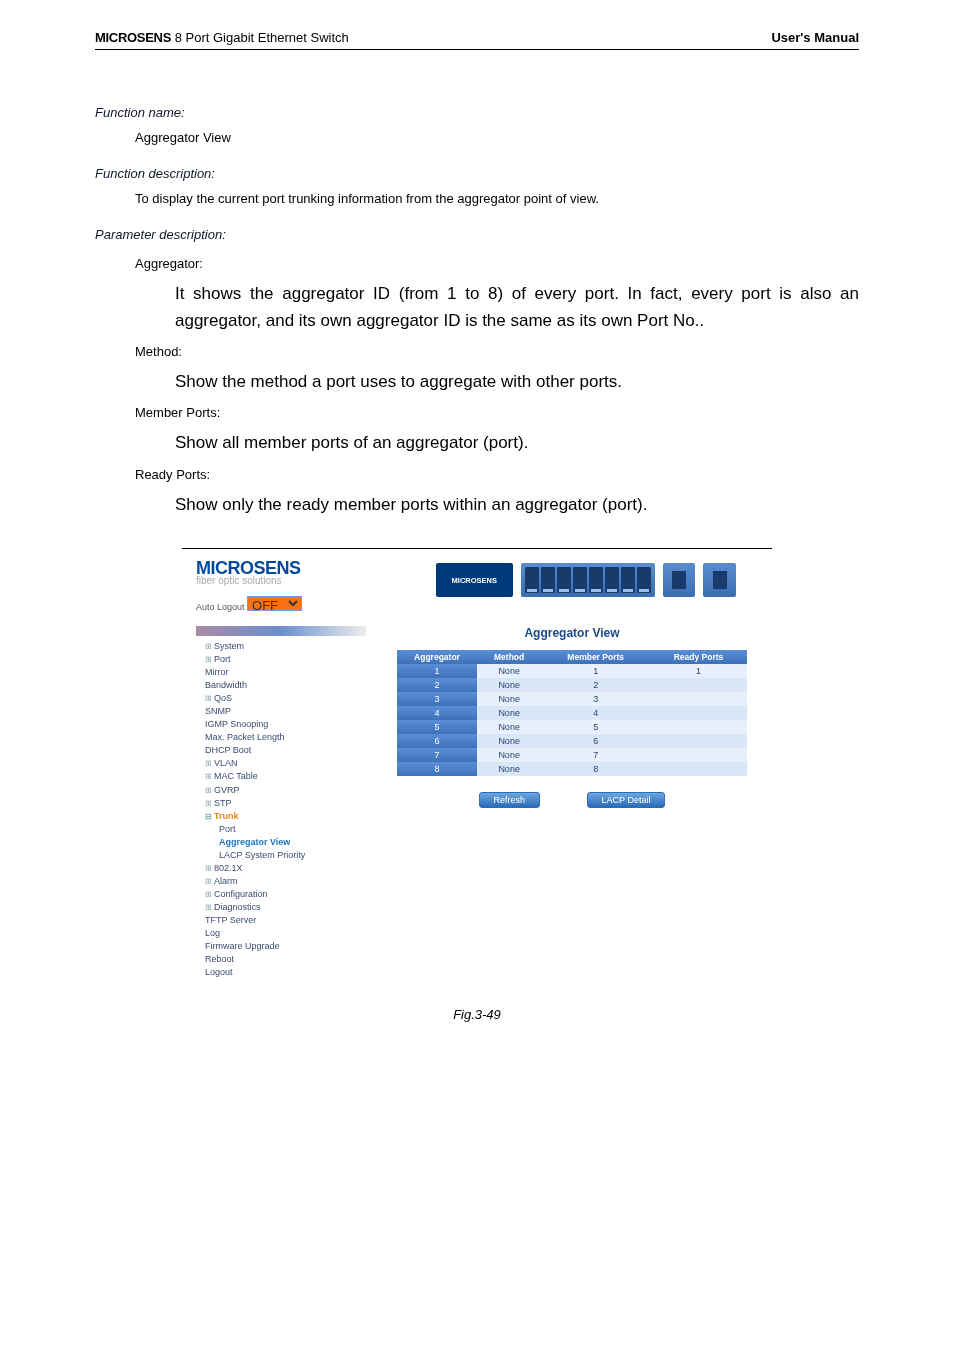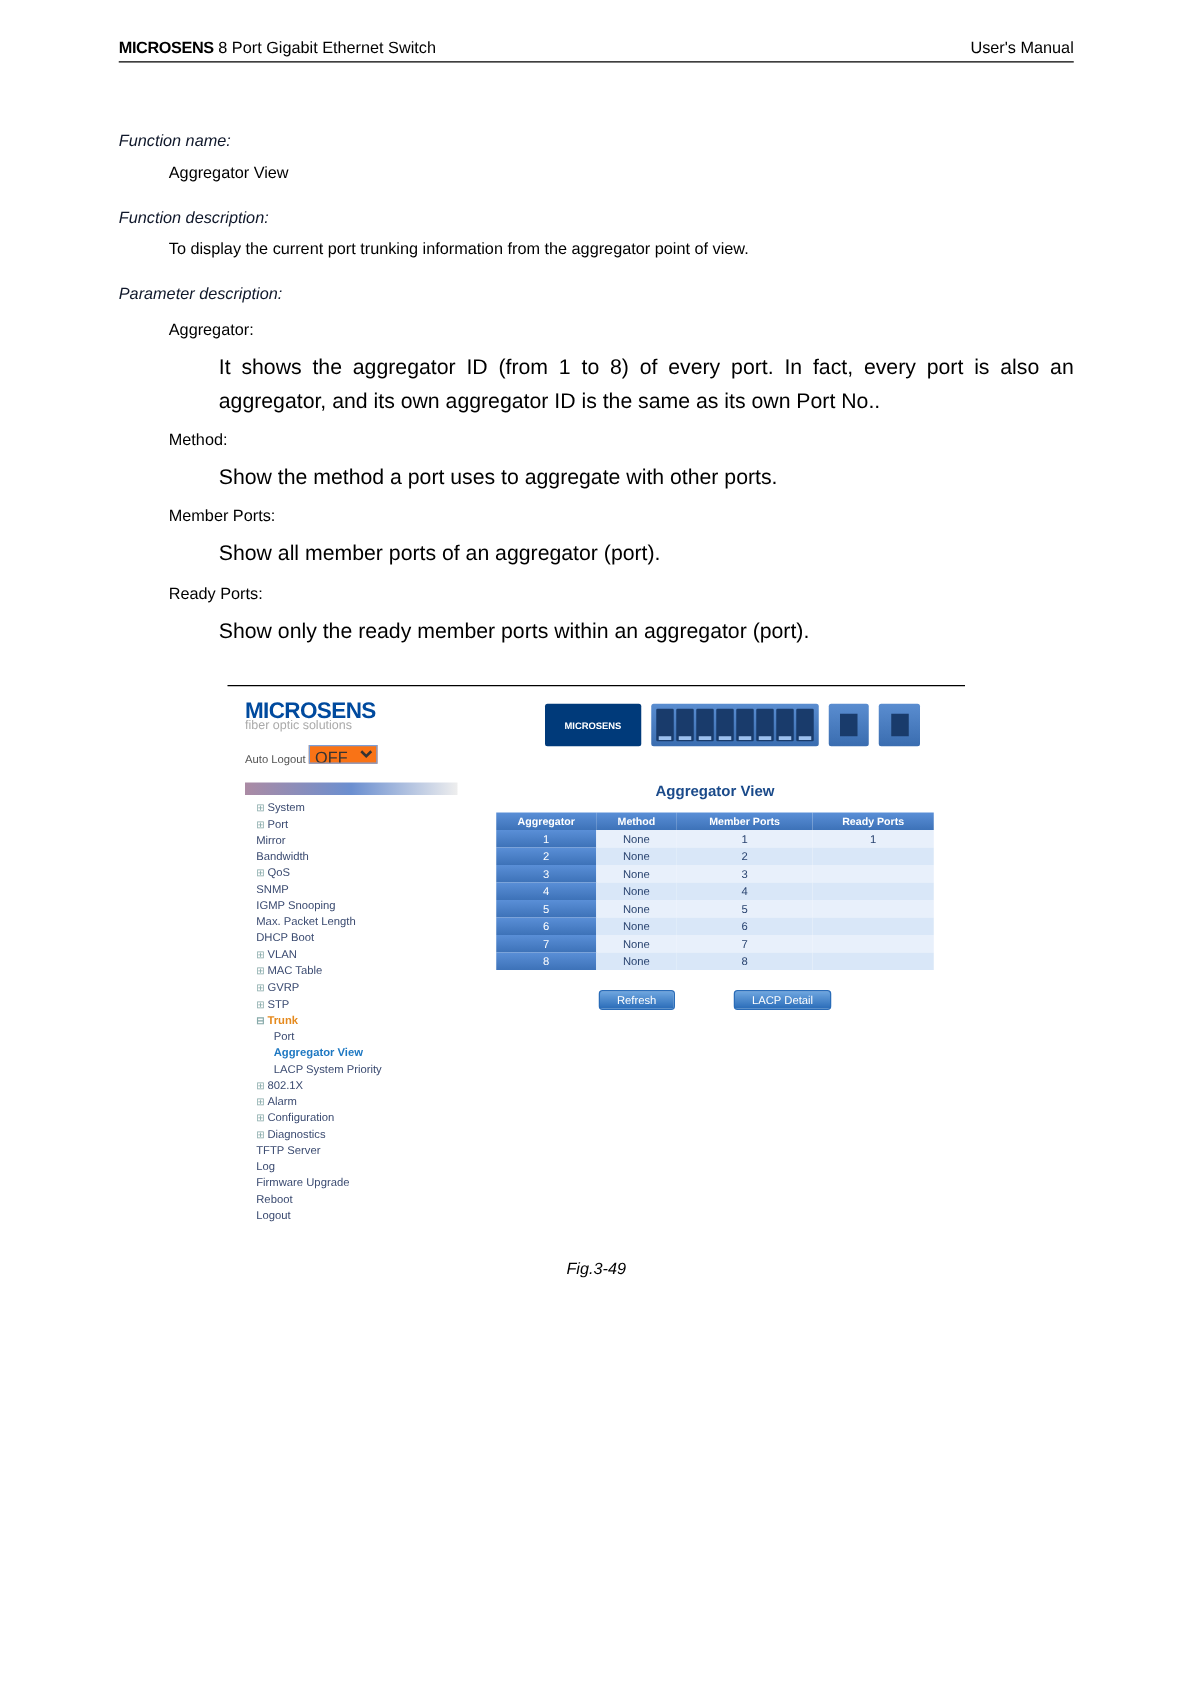--- a/index.html
+++ b/index.html
@@ -9,21 +9,21 @@
     width: 954px;
     margin: 0 auto;
     color: #000;
   }
   .page {
     padding: 30px 95px 0 95px;
   }
   .header-row { display: flex; justify-content: space-between; align-items: baseline; font-size: 13px; padding-bottom: 2px; text-align: right;}
   .header-left .brand { font-weight: 800; letter-spacing: -0.3px; }
   .header-left .rest { font-weight: 400; }
-  .header-right { font-weight: 400; }
+  .header-right { font-weight: 700; }
   .header-rule { border: none; border-top: 1.5px solid #000; margin-top: 2px; margin-bottom: 55px; }
   .section-label {
     font-style: italic;
     color: #0f172a;
     font-size: 13px;
     margin-bottom: 8px;
   }
   .para-lvl1 {
     font-size: 13px;
     margin: 0 0 10px 40px;

